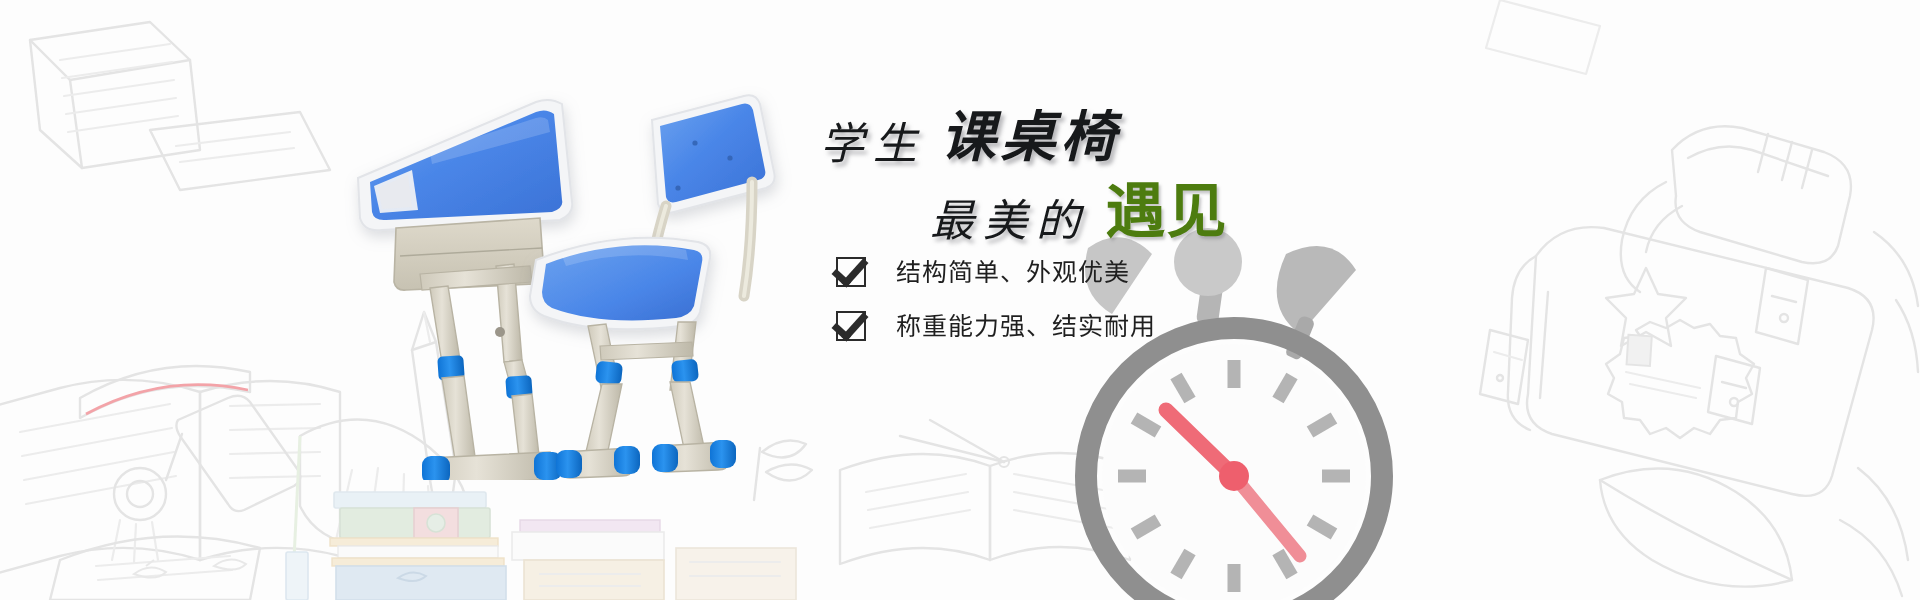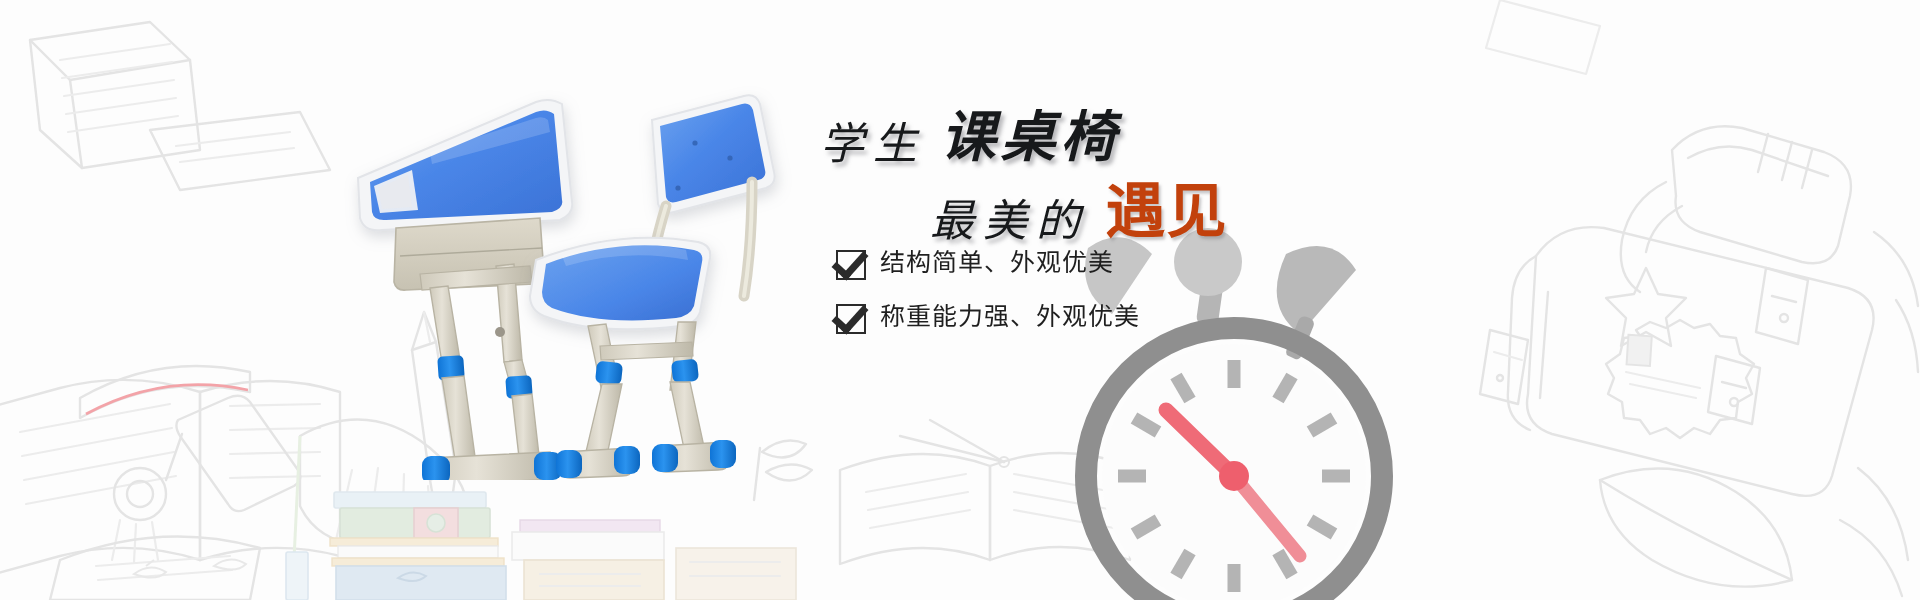--- a/index.html
+++ b/index.html
@@ -31,29 +31,29 @@
     font-family:"DejaVu Serif","Liberation Serif",serif;
     color:#17191b;
     text-shadow:3px 4px 4px rgba(120,120,125,.55);
     display:inline-block;
     vertical-align:bottom;
   }
   .brush-sm{font-size:44px;letter-spacing:9px;font-style:italic;font-weight:400;}
   .brush-lg{font-size:55px;letter-spacing:5px;font-style:italic;font-weight:700;margin-left:10px;}
   .gothic{
     font-family:"Liberation Sans","DejaVu Sans",sans-serif;
-    font-weight:700;font-size:60px;letter-spacing:1px;color:#c2410c;
+    font-weight:700;font-size:60px;letter-spacing:1px;color:#4d7c0f;
     text-shadow:2px 3px 3px rgba(130,130,135,.45);
     display:inline-block;vertical-align:bottom;margin-left:12px;
   }
 
   
   #features{position:absolute;left:836px;top:250px;width:460px;}
   .feat{
-    display:flex;align-items:flex-start;height:44px;margin-bottom:10px;
+    display:flex;align-items:center;height:44px;margin-bottom:10px;gap:16px;
   }
   .chk{
     position:relative;width:26px;height:26px;flex:0 0 26px;
     border:2px solid #2b2b2b;background:transparent;margin-right:14px;
   }
   .chk::after{
     content:"";position:absolute;left:2px;top:-7px;width:13px;height:26px;
     border:solid #2b2b2b;border-width:0 7px 7px 0;
     transform:rotate(42deg);
   }
@@ -427,19 +427,19 @@
 
   <div id="features">
 
     <div class="feat">
       <span class="chk"></span>
       <span class="feat-label">结构简单、外观优美</span>
     </div>
 
     <div class="feat">
       <span class="chk"></span>
-      <span class="feat-label">称重能力强、外观优美</span>
+      <span class="feat-label">称重能力强、结实耐用</span>
     </div>
 
 
   </div>
 
 </div>
 
 </body></html>

